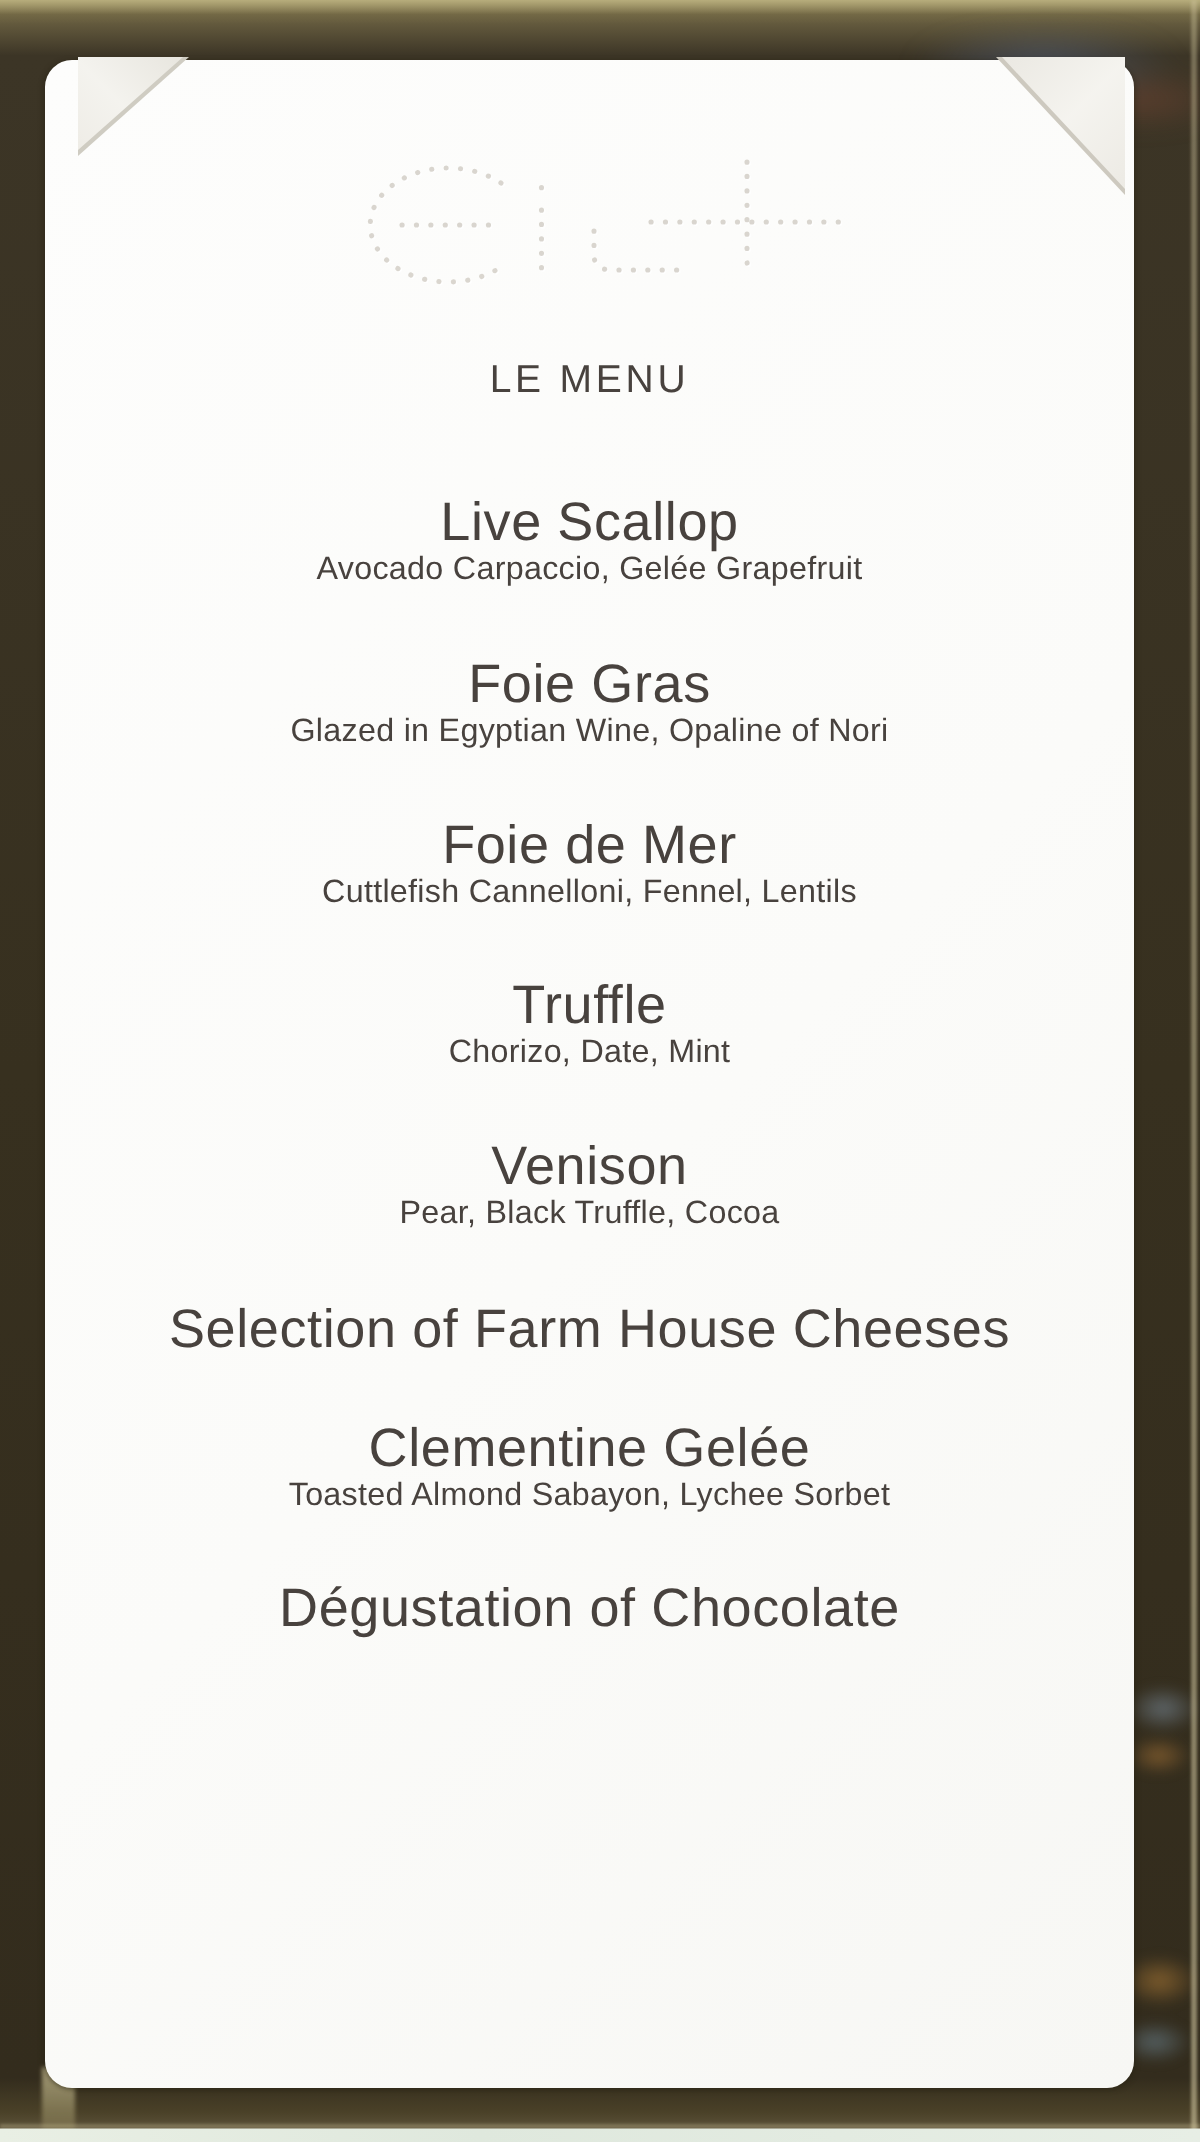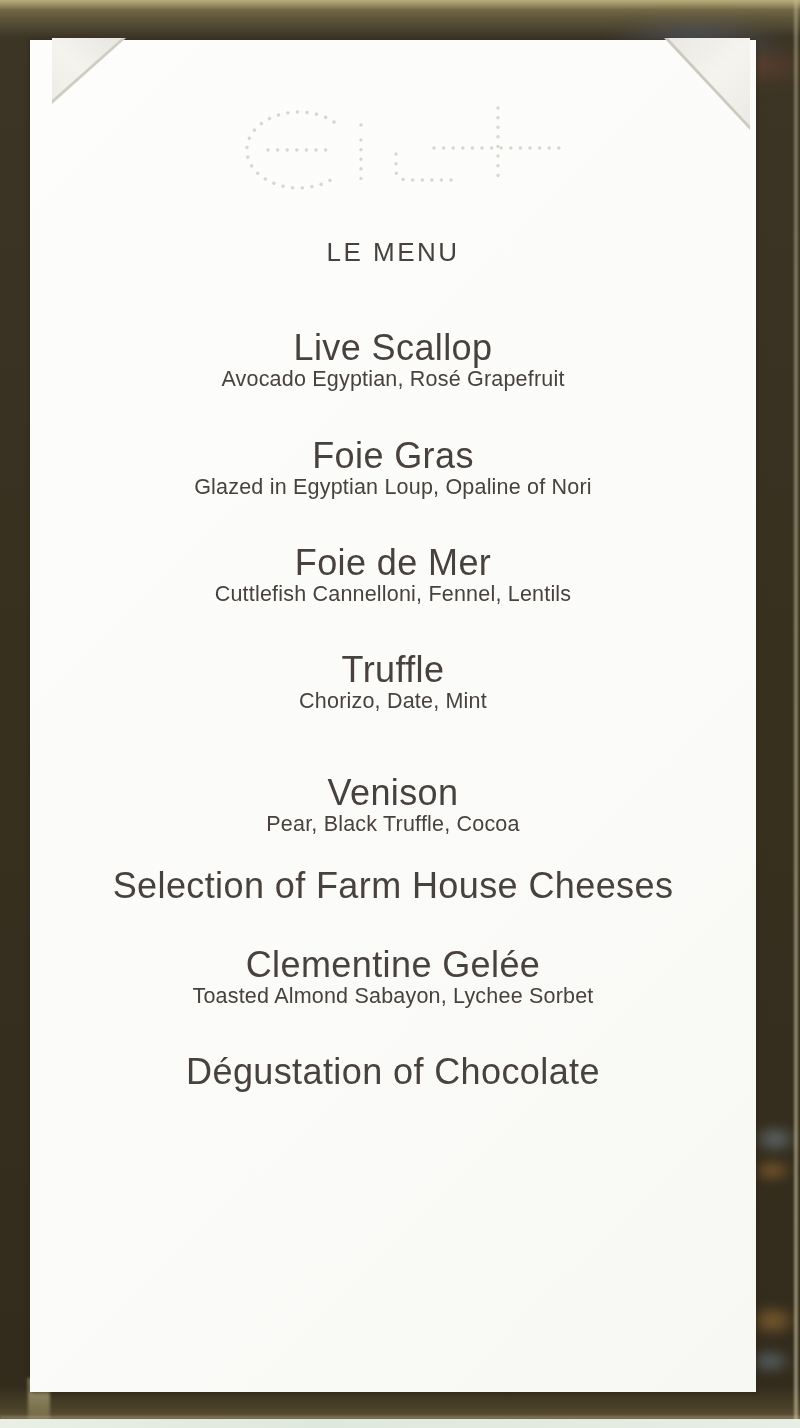--- a/index.html
+++ b/index.html
@@ -35,20 +35,21 @@
   .scanner-strip{position:absolute;left:0;bottom:0;width:800px;height:9px;
     background:linear-gradient(90deg,#e9efe4,#dfe8dd 40%,#e7eee5);}
   .frame-bottom-hl{position:absolute;left:0;top:1416px;width:800px;height:3px;
     background:rgba(200,190,150,.35);filter:blur(1px);}
 
   
   .card{
     position:absolute;left:30px;top:40px;width:726px;height:1352px;
     background:linear-gradient(135deg,#fdfdfc 0%, #fbfbf9 55%, #f7f7f4 100%);
     box-shadow:-2px 0 3px rgba(40,35,20,.35), 2px 2px 3px rgba(40,35,20,.3);
+    border-radius:18px;
   }
 
   
   .pocket{position:absolute;}
   .pocket .edge{position:absolute;inset:0;}
   .pocket-tl{left:22px;top:-2px;width:74px;height:66px;}
   .pocket-tl .edge{clip-path:polygon(0 0,100% 0,0 100%);background:#cfccc2;}
   .pocket-tl .face{position:absolute;left:0;top:0;width:70px;height:62px;
     clip-path:polygon(0 0,100% 0,0 100%);
     background:linear-gradient(225deg, rgba(233,231,224,.95), rgba(248,247,243,.9) 55%, rgba(240,238,232,.95));}
@@ -63,21 +64,21 @@
   .logo svg{display:block;}
   .logo .hl{stroke:#ffffff;}
   .logo .sh{stroke:#d3cfc7;}
 
   
   .tx{position:absolute;left:0;right:0;text-align:center;color:#48423e;}
   .menu-title{top:197px;font-size:26px;letter-spacing:2.5px;}
   .course .name{font-size:36px;line-height:33px;letter-spacing:.4px;}
   .course .desc{font-size:21.5px;line-height:31px;letter-spacing:.2px;}
   #c1{top:291px}#c2{top:399px}#c3{top:506px}#c4{top:613px}
-  #c5{top:736px}#c6{top:829px}#c7{top:908px}#c8{top:1015px}
+  #c5{top:720px}#c6{top:829px}#c7{top:908px}#c8{top:1015px}
   .pricing{top:1108px;}
   .pricing .p1{font-size:23.5px;line-height:32px;letter-spacing:.3px;}
   .pricing .p2{font-size:21.5px;line-height:30px;letter-spacing:.2px;}
 </style>
 </head>
 <body>
 
 <div class="stage">
 
   <div class="sheen sheen-topband"></div>
@@ -120,25 +121,25 @@
           <path d="M 270,10 L 270,76 Q 270,82 276,82"></path>
           <path d="M 206,50 L 334,50"></path>
         </g>
       </svg>
     </div>
 
     <div class="tx menu-title">LE MENU</div>
 
     <div class="tx course" id="c1">
       <div class="name">Live Scallop</div>
-      <div class="desc">Avocado Egyptian, Rosé Grapefruit</div>
+      <div class="desc">Avocado Carpaccio, Gelée Grapefruit</div>
     </div>
     <div class="tx course" id="c2">
       <div class="name">Foie Gras</div>
-      <div class="desc">Glazed in Egyptian Loup, Opaline of Nori</div>
+      <div class="desc">Glazed in Egyptian Wine, Opaline of Nori</div>
     </div>
     <div class="tx course" id="c3">
       <div class="name">Foie de Mer</div>
       <div class="desc">Cuttlefish Cannelloni, Fennel, Lentils</div>
     </div>
     <div class="tx course" id="c4">
       <div class="name">Truffle</div>
       <div class="desc">Chorizo, Date, Mint</div>
     </div>
     <div class="tx course" id="c5">

